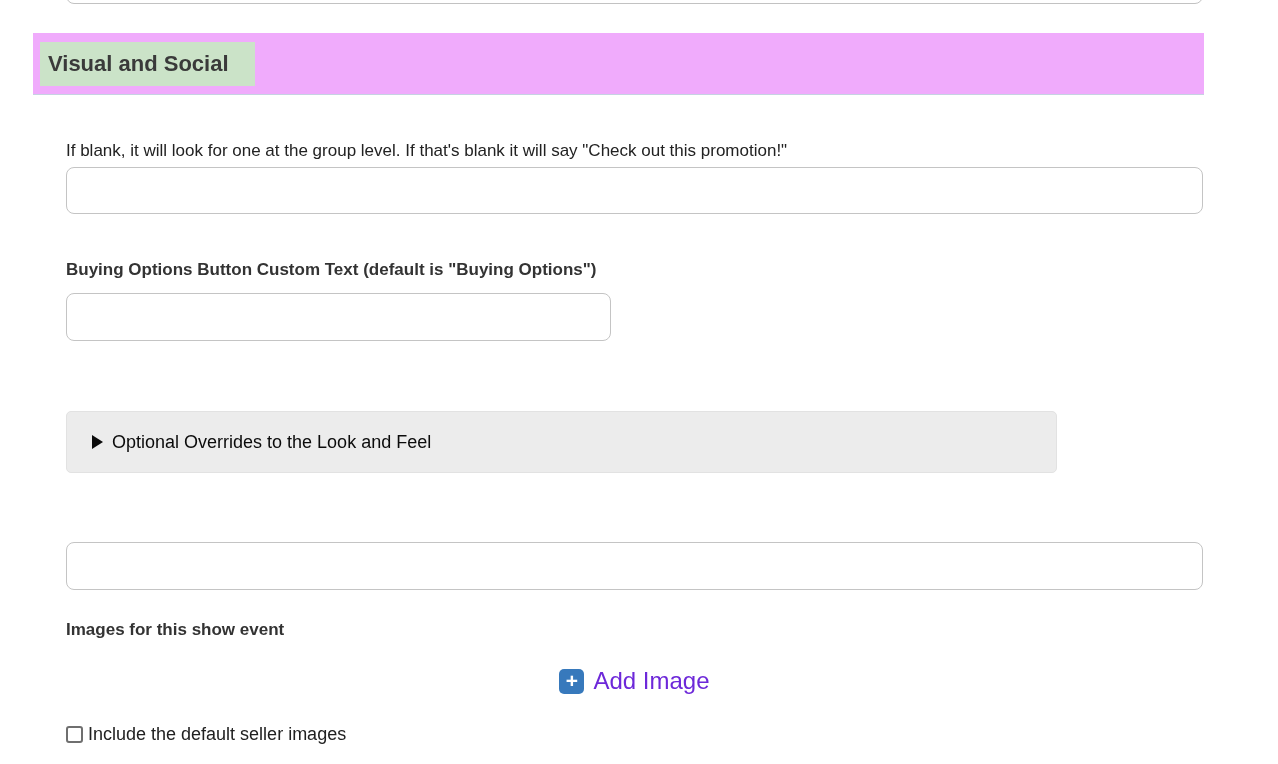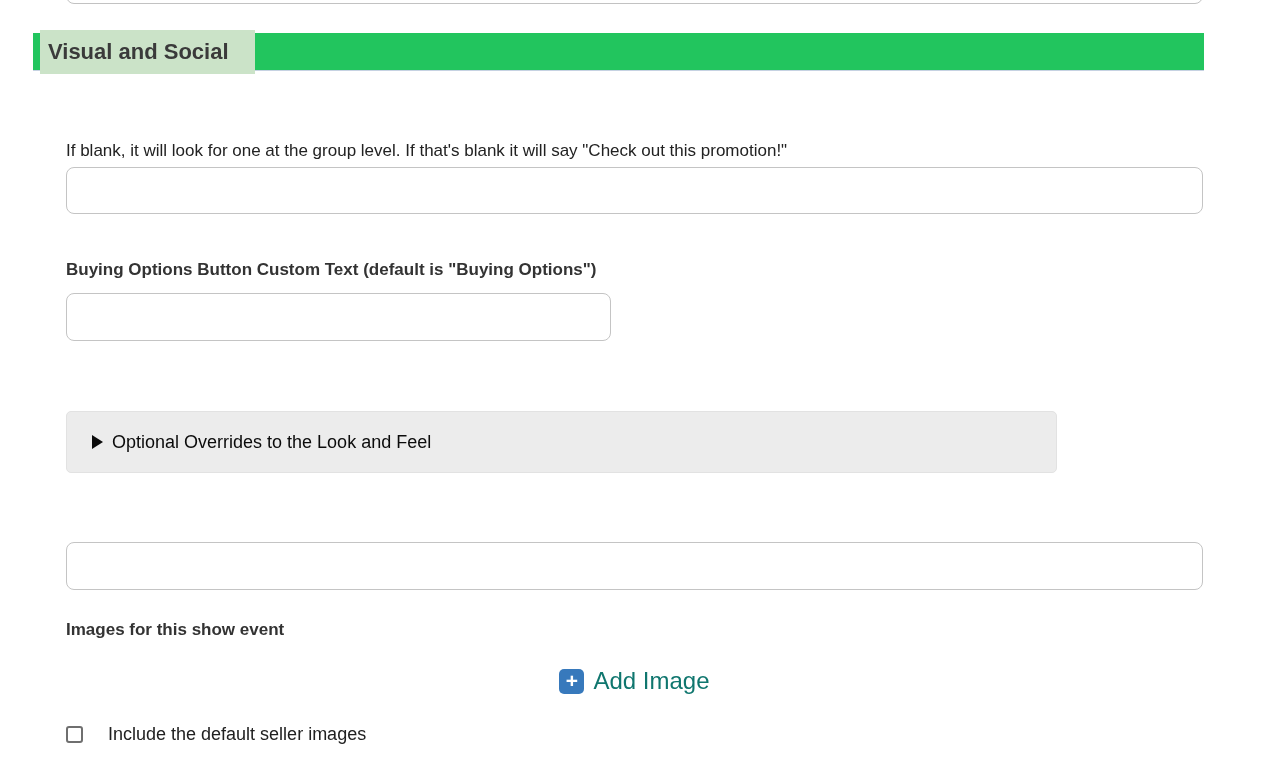--- a/index.html
+++ b/index.html
@@ -8,22 +8,22 @@
   .canvas { position: relative; width: 1278px; height: 764px; background: #fff; overflow: hidden; }
 
   
   .top-partial-input {
     position: absolute; left: 66px; top: -25px; width: 1137px; height: 29px;
     background: #fff; border: 1px solid #c2c2c2; border-radius: 8px;
   }
 
   
   .section-bar {
-    position: absolute; left: 33px; top: 33px; width: 1171px; height: 38px;
-    background: #22c55e; border-bottom: 1px solid #c6d2e2;
+    position: absolute; left: 33px; top: 33px; width: 1171px; height: 62px;
+    background: #f0abfc; border-bottom: 1px solid #c6d2e2;
     display: flex; align-items: center;
   }
   .section-title {
     margin-left: 7px; background: #cbe3c8; color: #3a3a3a;
     font-size: 22px; font-weight: 700; line-height: 1;
     padding: 11px 26px 11px 8px;
   }
 
   .field-label {
     position: absolute; left: 66px; color: #333333;
@@ -58,34 +58,34 @@
     background: none; border: none; cursor: pointer; padding: 0;
   }
   .plus-badge {
     width: 25px; height: 25px; border-radius: 5px; background: #3779bc;
     display: inline-flex; align-items: center; justify-content: center;
   }
   .plus-glyph {
     color: #ffffff; font-size: 21px; font-weight: 700; line-height: 1;
     margin-top: -2px;
   }
-  .add-image-label { font-size: 24px; color: #0f766e; font-weight: 400; }
+  .add-image-label { font-size: 24px; color: #6d28d9; font-weight: 400; }
 
   
   .checkbox-row {
     position: absolute; left: 66px; top: 724px;
     display: flex; align-items: center;
   }
   .checkbox {
     appearance: none; -webkit-appearance: none;
     width: 17px; height: 17px; border: 2px solid #6f6f6f; border-radius: 3px;
     background: #fff; margin: 0; cursor: pointer;
   }
   .checkbox-label {
-    margin-left: 25px; font-size: 18px; color: #212121; font-weight: 400;
+    margin-left: 5px; font-size: 18px; color: #212121; font-weight: 400;
     cursor: pointer;
   }
 </style>
 </head>
 <body>
 
 <div class="canvas">
 
   <div class="top-partial-input"></div>
 

